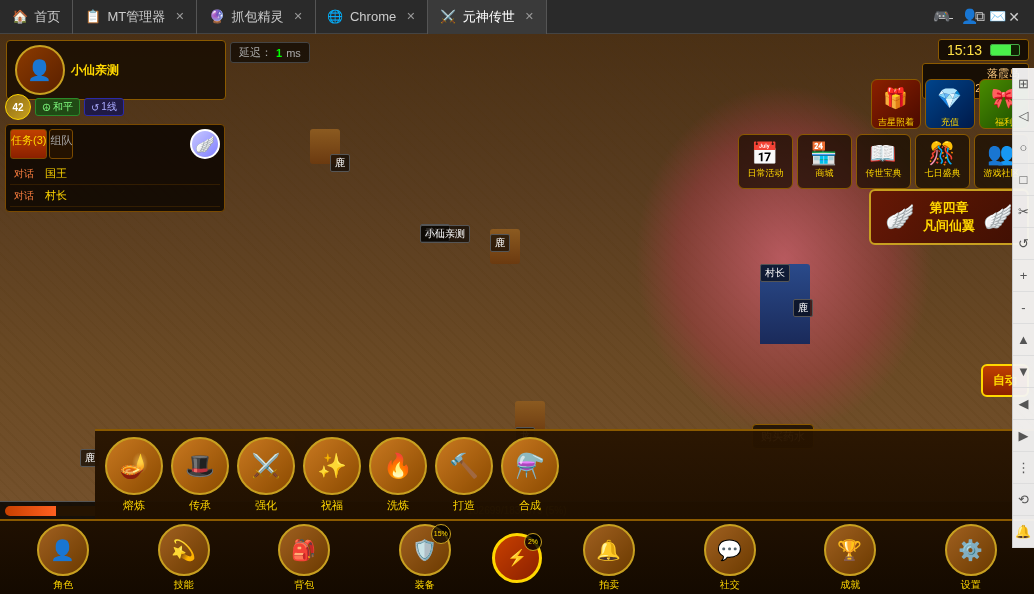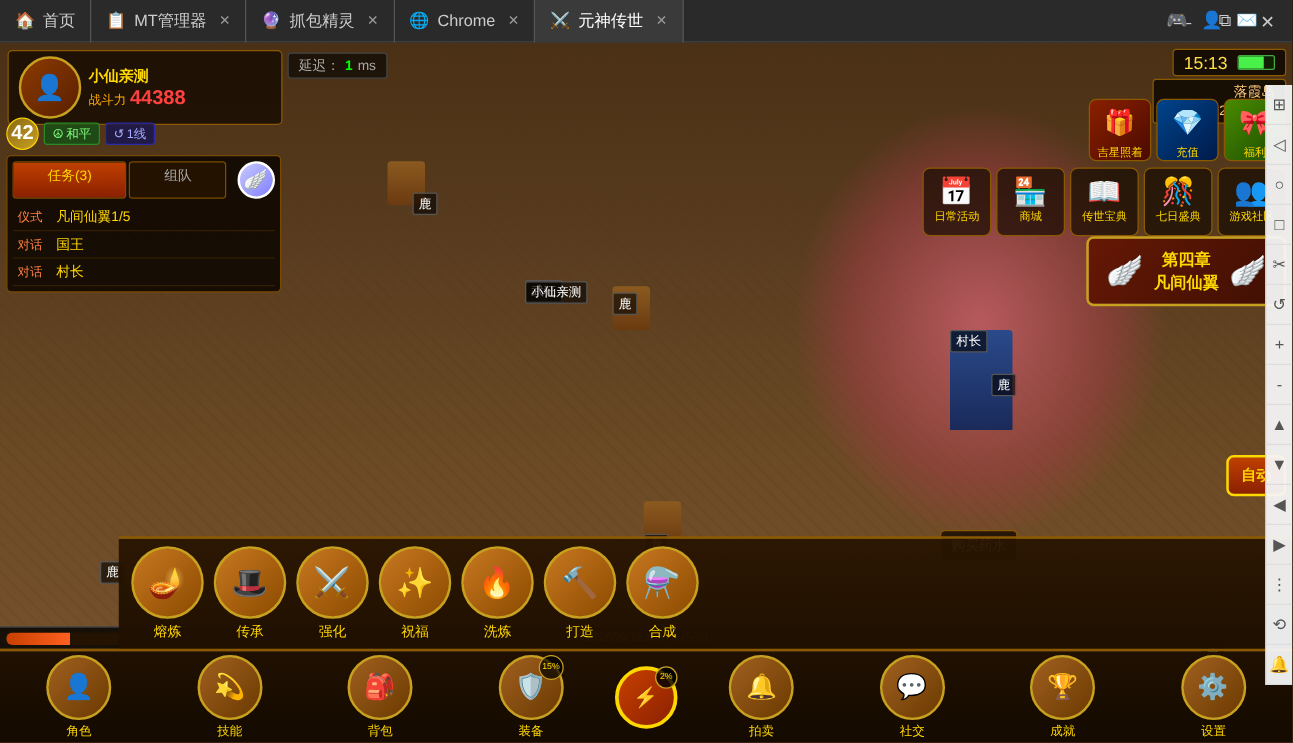--- a/index.html
+++ b/index.html
@@ -75,32 +75,32 @@
     }
     .ping-label { color: #aaa; font-size: 11px; }
     .ping-value { color: #00ff00; font-size: 11px; font-weight: bold; }
     .ping-unit { color: #aaa; font-size: 11px; }
 
     
     .status-bar-left {
       position: absolute; top: 60px; left: 5px;
       display: flex; align-items: center; gap: 4px;
     }
-    .level-badge { width: 26px; height: 26px; background: linear-gradient(135deg, #8b6914, #c8a020); border-radius: 50%; display: flex; align-items: center; justify-content: center; color: #fff; font-size: 16px; font-weight: bold; border: 1px solid #ffd700; }
+    .level-badge { width: 26px; height: 26px; background: linear-gradient(135deg, #8b6914, #c8a020); border-radius: 50%; display: flex; align-items: center; justify-content: center; color: #fff; font-size: 10px; font-weight: bold; border: 1px solid #ffd700; }
     .peace-badge { background: rgba(20,80,20,0.8); border: 1px solid #2a8a2a; border-radius: 3px; padding: 1px 6px; color: #80ff80; font-size: 10px; display: flex; align-items: center; gap: 2px; }
     .line-badge { background: rgba(20,20,80,0.8); border: 1px solid #2a2aaa; border-radius: 3px; padding: 1px 6px; color: #aaaaff; font-size: 10px; display: flex; align-items: center; gap: 2px; }
 
     
     .mission-panel {
       position: absolute; top: 90px; left: 5px;
       background: rgba(10,5,0,0.85); border: 1px solid #7a4a00; border-radius: 4px;
       padding: 4px; width: 220px;
     }
     .mission-tabs { display: flex; gap: 2px; margin-bottom: 4px; }
-    .mission-tab { padding: 3px 27px; border-radius: 3px; font-size: 11px; cursor: pointer; border: 1px solid #7a4a00; }
+    .mission-tab { padding: 3px 0; border-radius: 3px; font-size: 11px; cursor: pointer; border: 1px solid #7a4a00; }
     .mission-tab.active { background: linear-gradient(180deg, #c04000, #8b2000); color: #ffd700; }
     .mission-tab.inactive { background: rgba(40,20,0,0.8); color: #aaa; }
 
     .mission-item { display: flex; align-items: center; gap: 6px; padding: 3px 4px; border-bottom: 1px solid rgba(120,70,0,0.3); }
     .mission-type { color: #ff8040; font-size: 10px; min-width: 25px; }
     .mission-name { color: #ffd700; font-size: 11px; }
     .mission-main { color: #ff4040; font-size: 10px; min-width: 25px; }
     .mission-sub { color: #ffaa40; font-size: 11px; }
 
     .mission-wing-icon {
@@ -336,24 +336,20 @@
   <div class="deer-sprite" style="left:515px; top:367px;"></div>
 
   <div class="ui-overlay">
 
     <div class="player-info-box" style="position:absolute; top:6px; left:6px; width:220px;">
       <div class="avatar-circle">
         <span>👤</span>
       </div>
       <div class="player-details">
         <div class="player-name">小仙亲测</div>
-        <div style="display:flex; align-items:baseline; gap:3px;">
-          <div class="player-power-label">战斗力</div>
-          <div class="player-power">44388</div>
-        </div>
       </div>
     </div>
 
     <div class="ping-bar">
       <span class="ping-label">延迟：</span>
       <span class="ping-value">1</span>
       <span class="ping-unit">ms</span>
     </div>
 
     <div class="status-bar-left">
@@ -370,24 +366,20 @@
 
     <div class="mission-panel">
       <div class="mission-tabs">
         <div class="mission-tab active">
           <span>任务(3)</span>
         </div>
         <div class="mission-tab inactive">
           <span>组队</span>
         </div>
         <div class="mission-wing-icon">🪽</div>
-      </div>
-      <div class="mission-item">
-        <span class="mission-type">仪式</span>
-        <span class="mission-name">凡间仙翼1/5</span>
       </div>
       <div class="mission-item">
         <span class="mission-type">对话</span>
         <span class="mission-name">国王</span>
       </div>
       <div class="mission-item">
         <span class="mission-type">对话</span>
         <span class="mission-name">村长</span>
       </div>
     </div>

